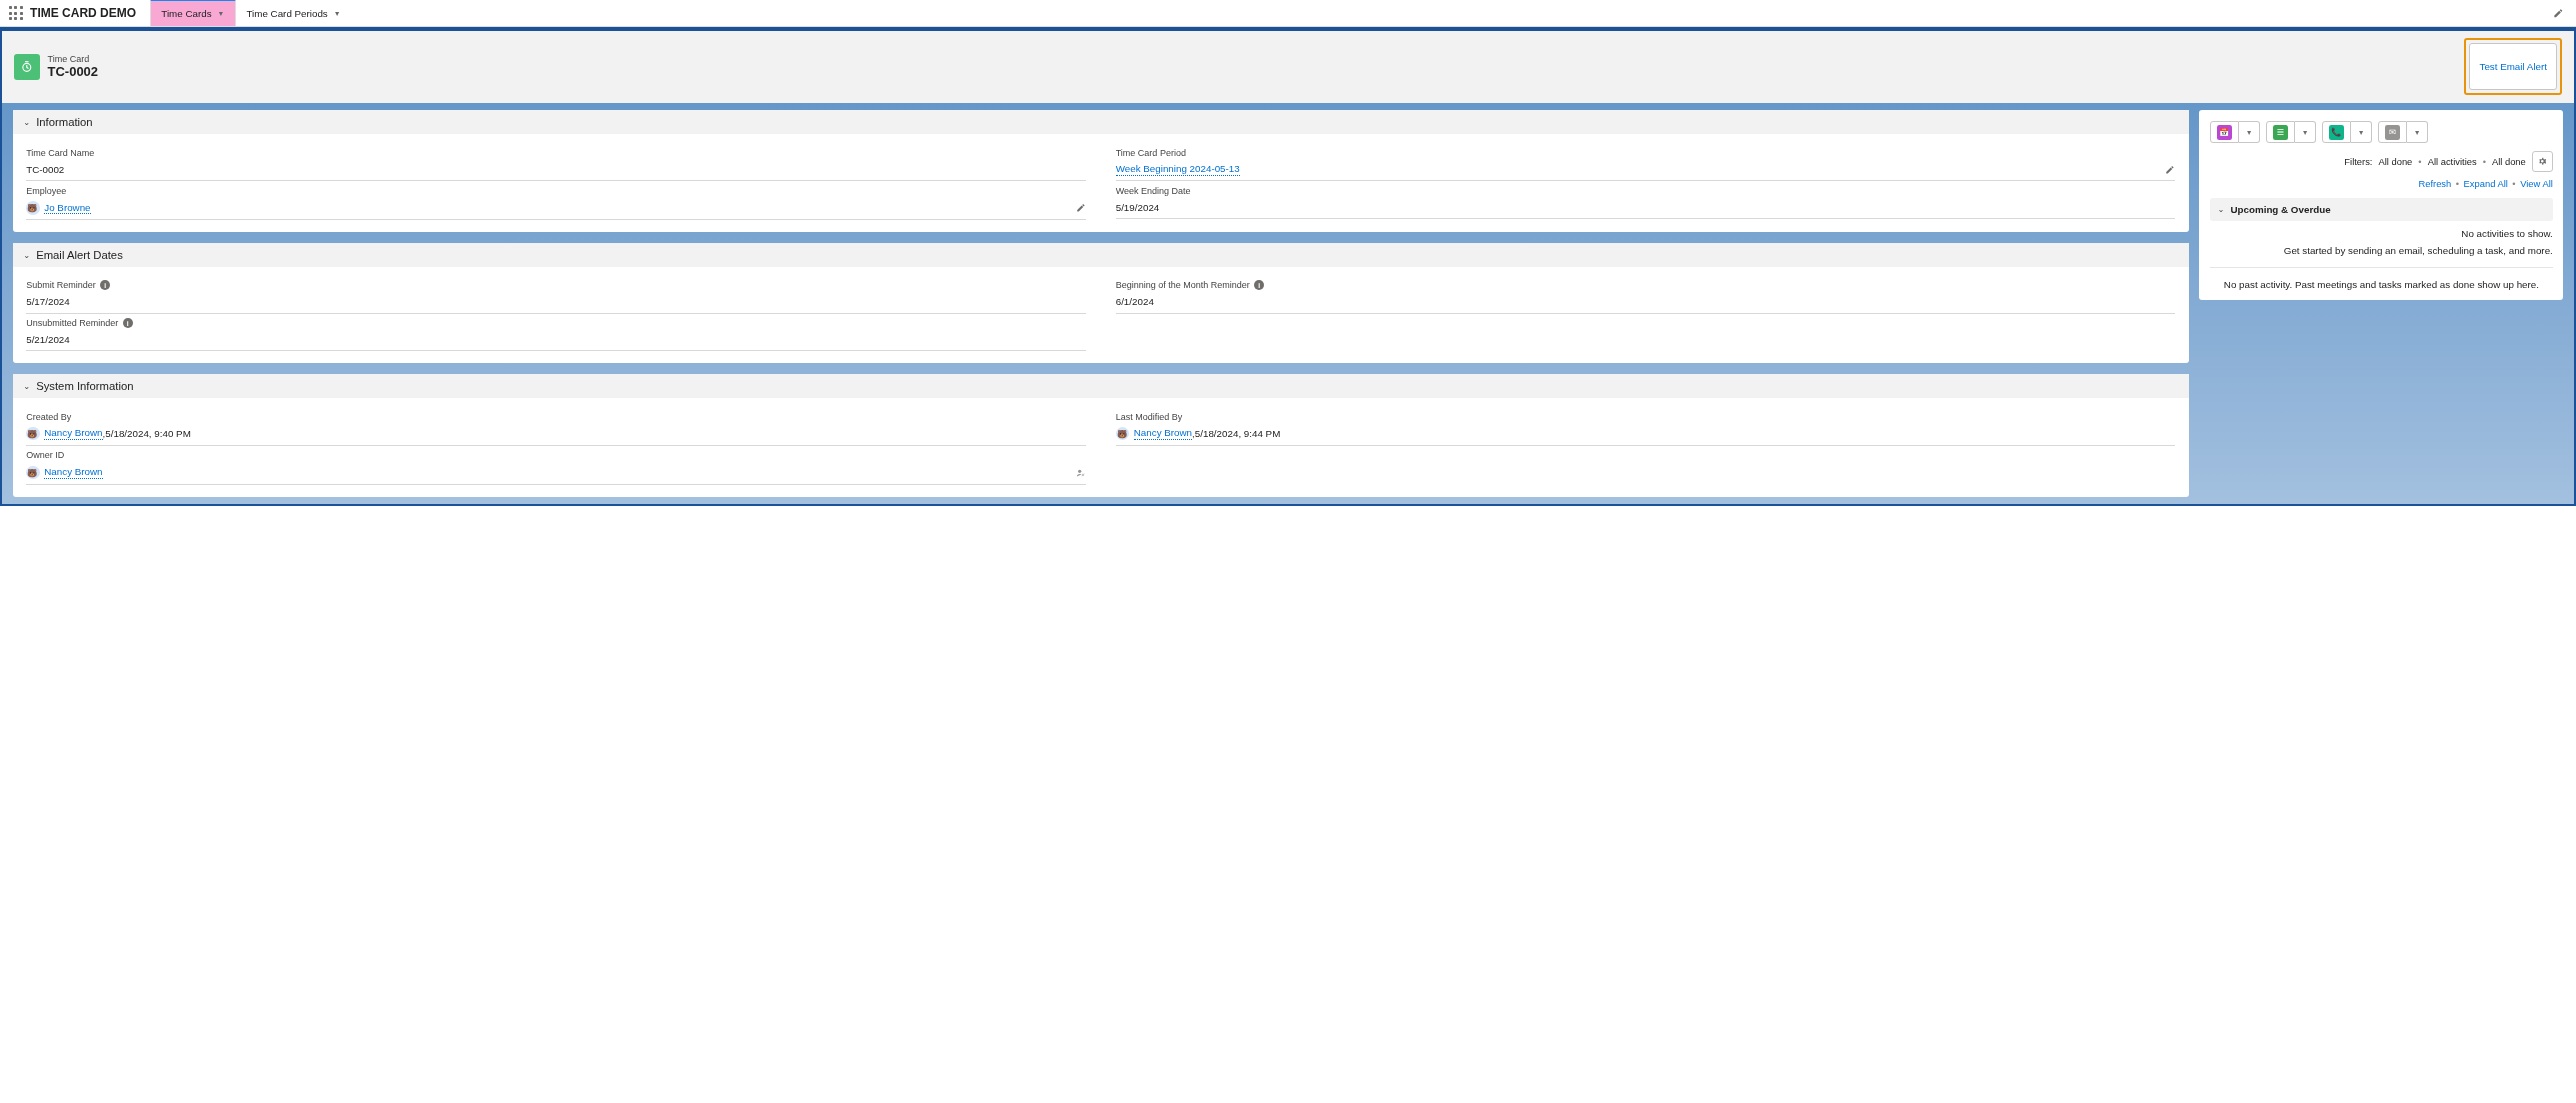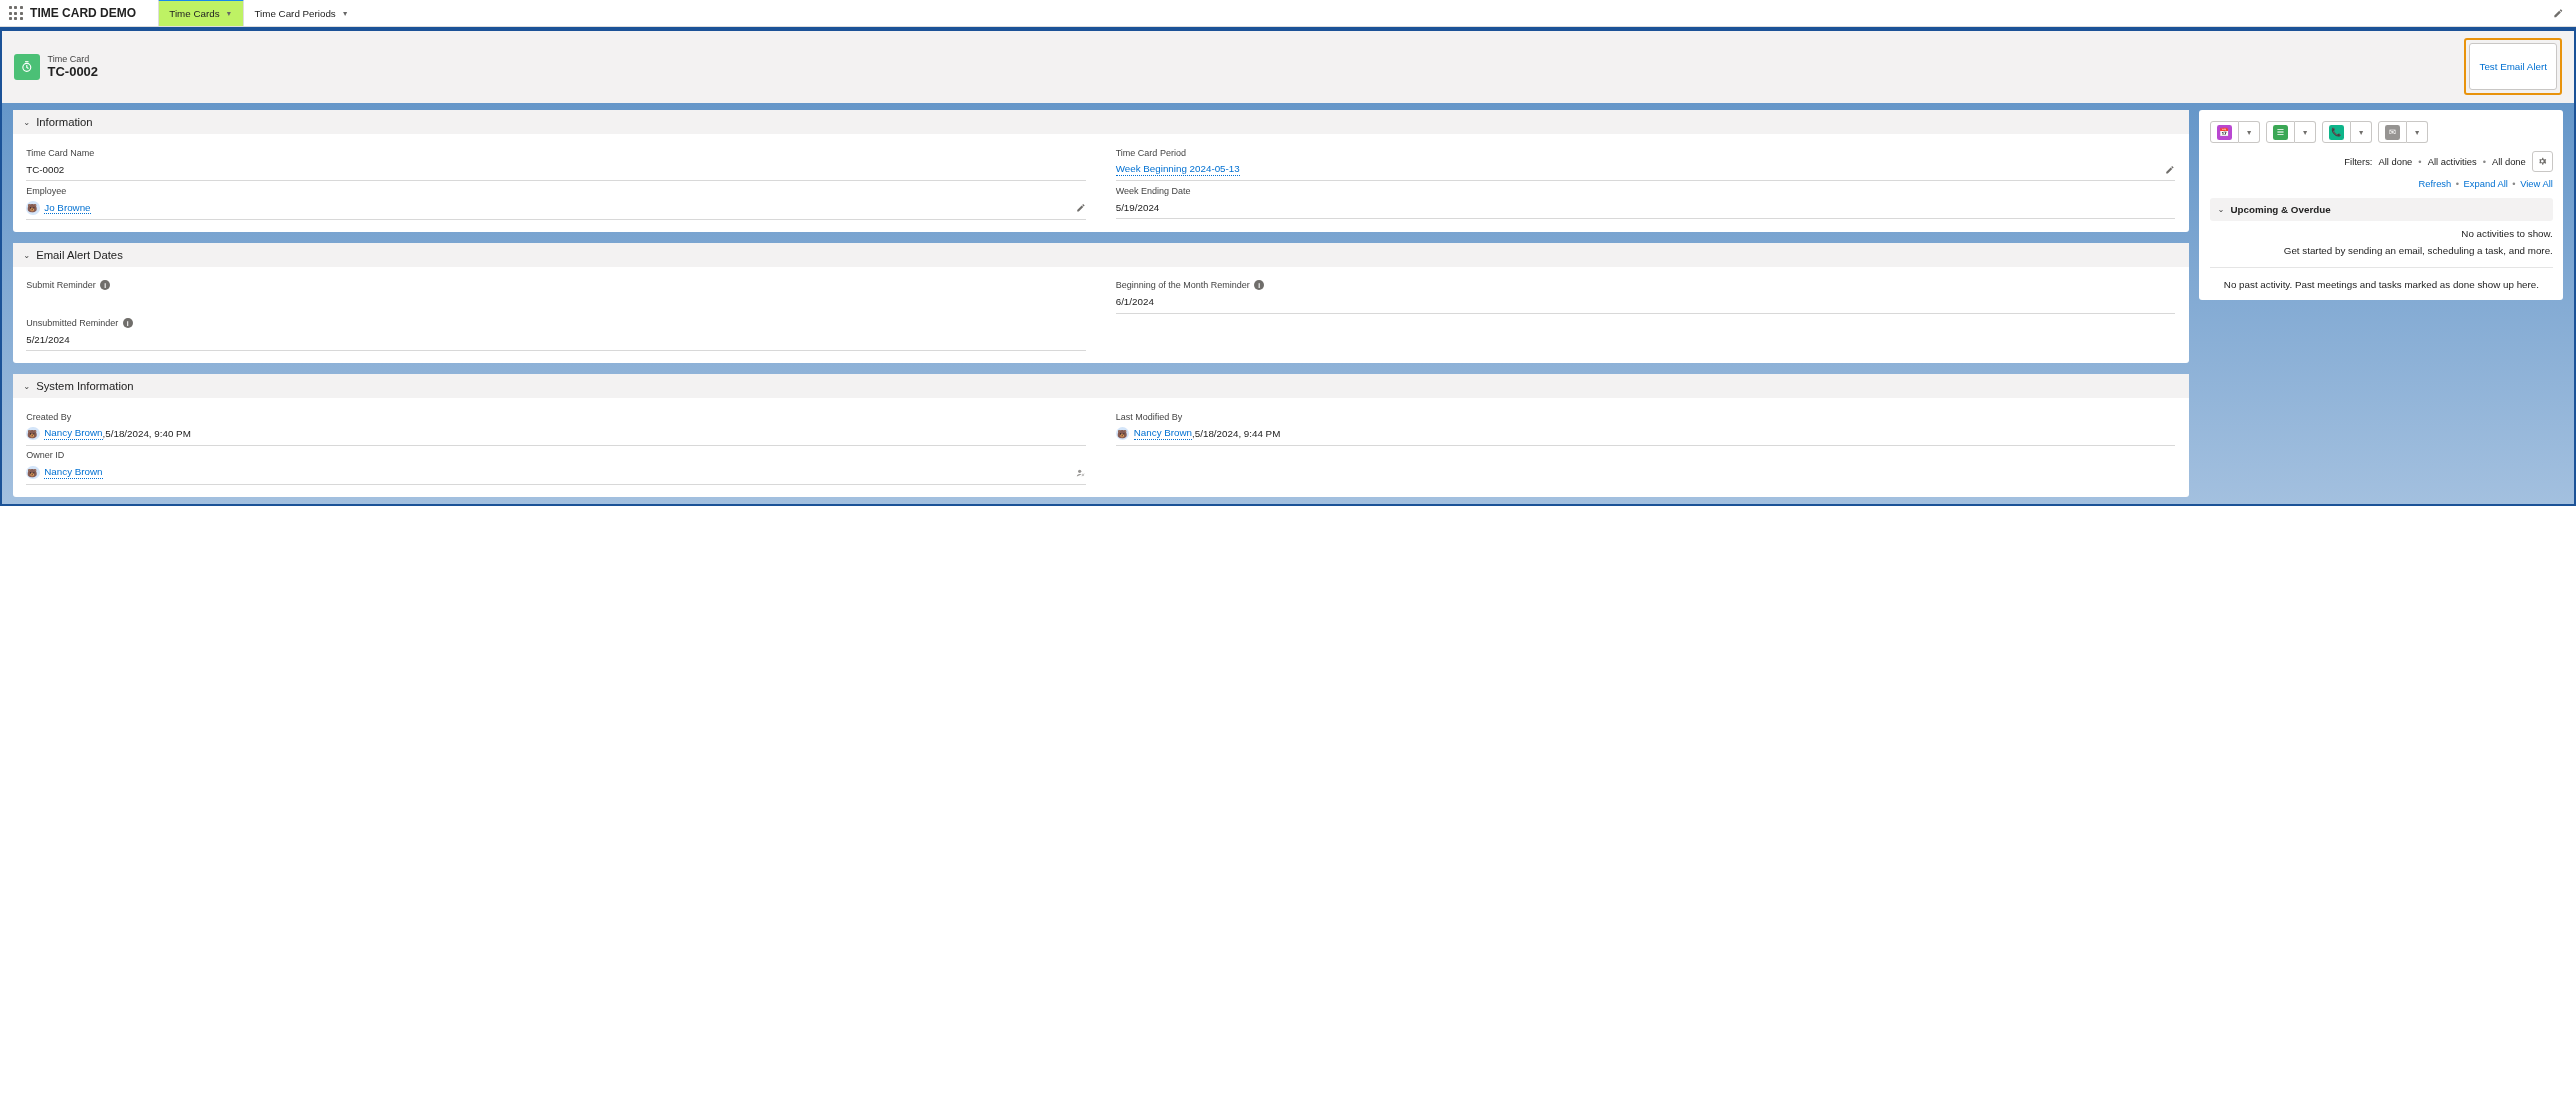--- a/index.html
+++ b/index.html
@@ -4,21 +4,21 @@
 <style>
 * { box-sizing: border-box; margin: 0; padding: 0; }
 body { font-family: -apple-system, BlinkMacSystemFont, "Segoe UI", Arial, sans-serif; font-size: 9.8px; color: #222; background: #fff; }
 
 
 .topbar { display: flex; align-items: center; height: 27px; border-bottom: 0.8px solid #ddd; background: #fff; padding: 0 6px; }
 .waffle-icon { width: 13.6px; height: 13.6px; margin: 0 7.5px 0 3px; display: grid; grid-template-columns: repeat(3, 3px); grid-template-rows: repeat(3, 3px); gap: 2.3px; cursor: pointer; }
 .waffle-icon span { background: #706e6b; border-radius: 0.8px; }
 .app-name { font-size: 12px; font-weight: 600; margin-right: 13.6px; }
 .tab { display: flex; align-items: center; height: 27px; padding: 0 10.6px; font-size: 9.8px; cursor: pointer; gap: 4.5px; }
-.tab.active { background: #bef264; border-top: 2.3px solid #1589ee; border-left: 0.8px solid #ddd; border-right: 0.8px solid #ddd; margin-top: -0.8px; margin-left: 8px; }
+.tab.active { background: #f9a8d4; border-top: 2.3px solid #1589ee; border-left: 0.8px solid #ddd; border-right: 0.8px solid #ddd; margin-top: -0.8px; }
 .tab-chevron { font-size: 6.8px; color: #666; margin-left: 1.5px; }
 .topbar-spacer { flex: 1; }
 .pencil-icon { color: #706e6b; cursor: pointer; padding: 0 6px; }
 
 .blue-band { height: 3.8px; background: #1b5297; }
 .blue-bg { background: linear-gradient(180deg, #5a8fc5 0%, #a3c0df 100%); padding-bottom: 7.5px; border-left: 2.3px solid #1b5297; border-right: 2.3px solid #1b5297; border-bottom: 2.3px solid #1b5297; }
 
 
 .record-header { background: #f3f2f2; display: flex; align-items: center; padding: 7.5px 12px; margin: 0; }
 .record-icon { width: 26px; height: 26px; background: #4bc076; border-radius: 3px; margin-right: 7.5px; display: flex; align-items: center; justify-content: center; color: #fff; }
@@ -181,20 +181,23 @@
         <div class="section-header">
           <span class="section-chevron">⌄</span>
           <span class="section-title">Email Alert Dates</span>
         </div>
         <div class="field-grid">
           <div class="field">
             <div class="field-label">
               <span>Submit Reminder</span>
               <span class="info-icon">i</span>
             </div>
+            <div class="field-value-row">
+              <span class="field-value">5/17/2024</span>
+            </div>
           </div>
           <div class="field">
             <div class="field-label">
               <span>Beginning of the Month Reminder</span>
               <span class="info-icon">i</span>
             </div>
             <div class="field-value-row">
               <span class="field-value">6/1/2024</span>
             </div>
           </div>

